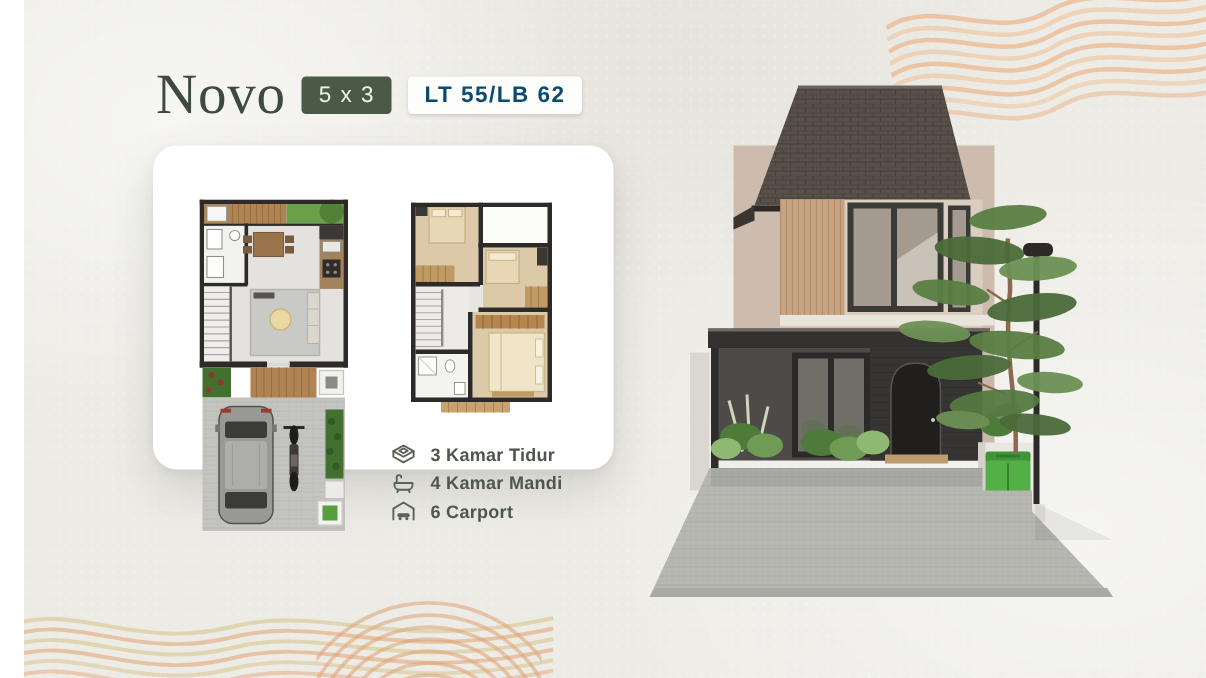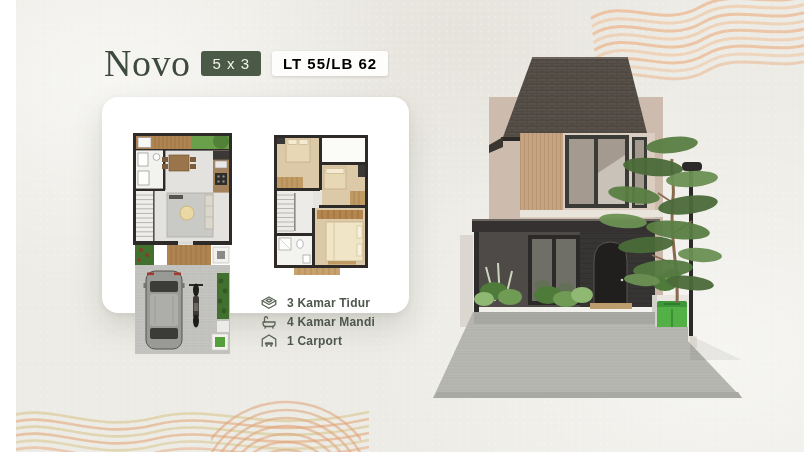--- a/index.html
+++ b/index.html
@@ -19,21 +19,21 @@
   
   .waves-tr{position:absolute;top:-14px;right:-10px;width:235px;height:132px;transform:rotate(-6deg);}
   .waves-bl{position:absolute;left:-12px;bottom:-6px;width:365px;height:64px;}
   .arcs-bl{position:absolute;left:195px;bottom:0;width:150px;height:56px;}
   
   .header{position:absolute;left:88px;top:44px;display:flex;align-items:center;gap:11px;}
   .title{font-family:"Liberation Serif", serif;font-size:38px;line-height:1;
     color:#3f4a3e;font-weight:500;letter-spacing:.5px;margin:0;}
   .badge{font-size:15px;line-height:1;padding:5px 11px;border-radius:3px;letter-spacing:1px;}
   .badge-size{background:#4a5a46;color:#f1f2ec;font-weight:500;}
-  .badge-area{background:#fdfdfb;color:#000000;font-weight:700;box-shadow:0 1px 3px rgba(60,60,50,.18);}
+  .badge-area{background:#fdfdfb;color:#0c4a6e;font-weight:700;box-shadow:0 1px 3px rgba(60,60,50,.18);}
   
   .card{position:absolute;left:86px;top:97px;width:307px;height:216px;background:#ffffff;
     border-radius:16px;box-shadow:0 14px 30px rgba(90,90,78,.18), 0 2px 6px rgba(90,90,78,.08);}
   .plan-ground{position:absolute;left:31px;top:36px;}
   .plan-upper{position:absolute;left:172px;top:38px;}
   .features{position:absolute;left:158px;top:197px;display:flex;flex-direction:column;gap:2px;}
   .feature-row{display:flex;align-items:center;gap:9px;height:17px;}
   .feature-row svg{flex:0 0 auto;}
   .feature-label{font-size:12px;font-weight:700;color:#4d574b;letter-spacing:.2px;white-space:nowrap;}
   
@@ -297,21 +297,21 @@
         <svg width="18" height="18" viewBox="0 0 24 24">
           <g fill="none" stroke="#5a6455" stroke-width="1.7" stroke-linejoin="round" stroke-linecap="round">
             <path d="M3,19 V9.5 L12,4 21,9.5 V19"></path>
           </g>
           <g fill="#5a6455">
             <rect x="6.5" y="13.5" width="11" height="3.6" rx="1.6"></rect>
             <circle cx="9" cy="18.3" r="1.4"></circle>
               <circle cx="15" cy="18.3" r="1.4"></circle>
           </g>
         </svg>
-        <span class="feature-label">1 Carport</span>
+        <span class="feature-label">6 Carport</span>
       </div>
     </div>
   </div>
 
   <svg class="house" width="400" height="375" viewBox="0 0 400 375">
     <defs>
       <pattern id="shingle" width="10" height="6" patternUnits="userSpaceOnUse">
         <rect width="10" height="6" fill="#57514a"></rect>
         <path d="M0,0H10 M0,3H10" stroke="#463f38" stroke-width=".8"></path>
         <path d="M2,0V3 M7,3V6" stroke="#463f38" stroke-width=".6"></path>

